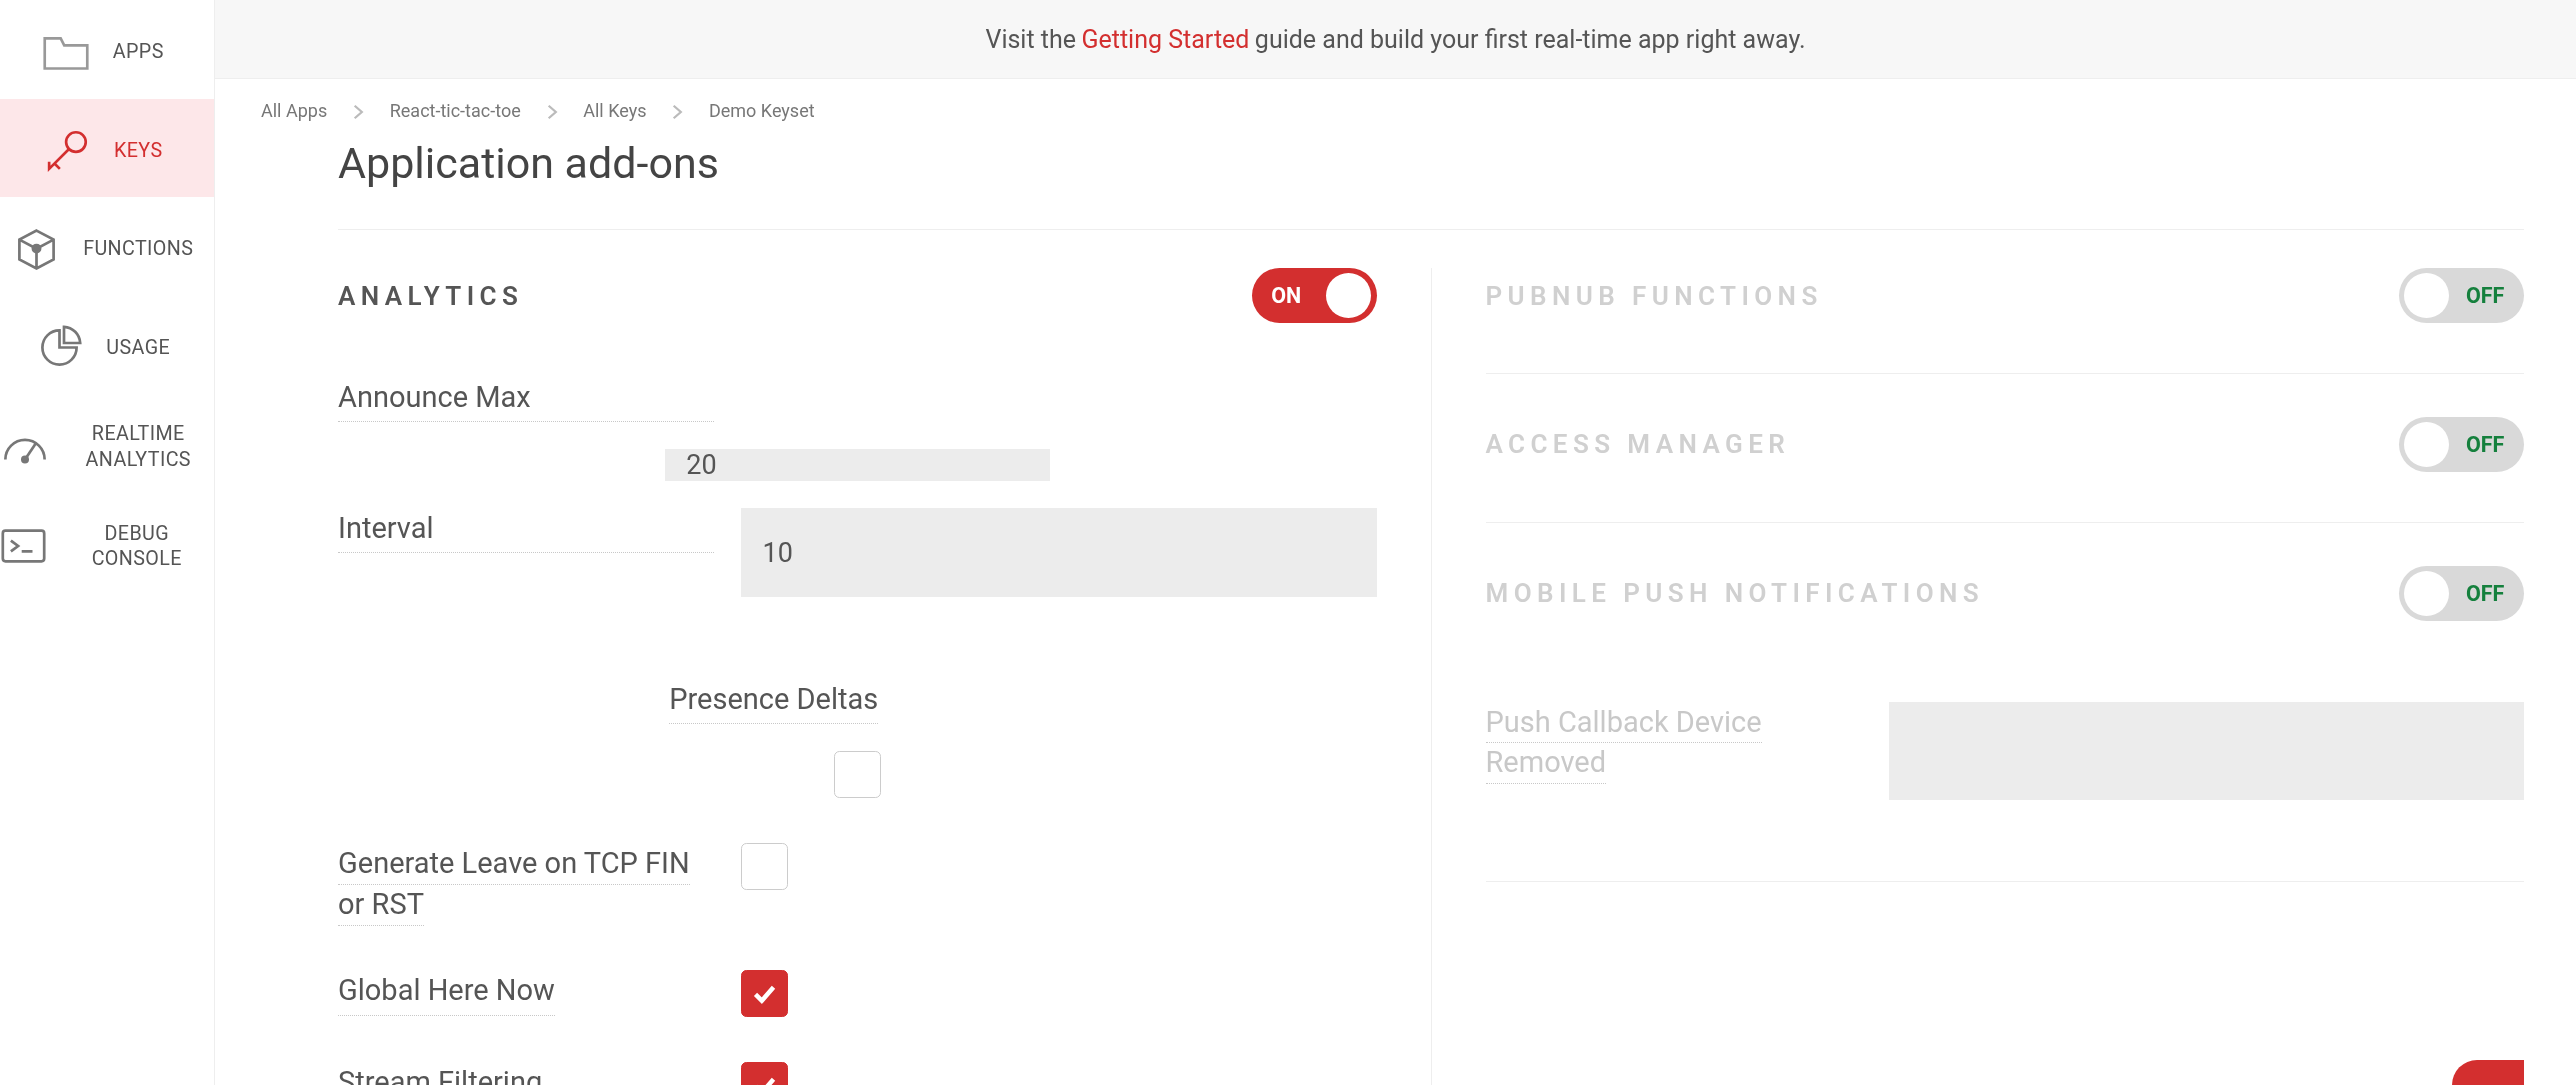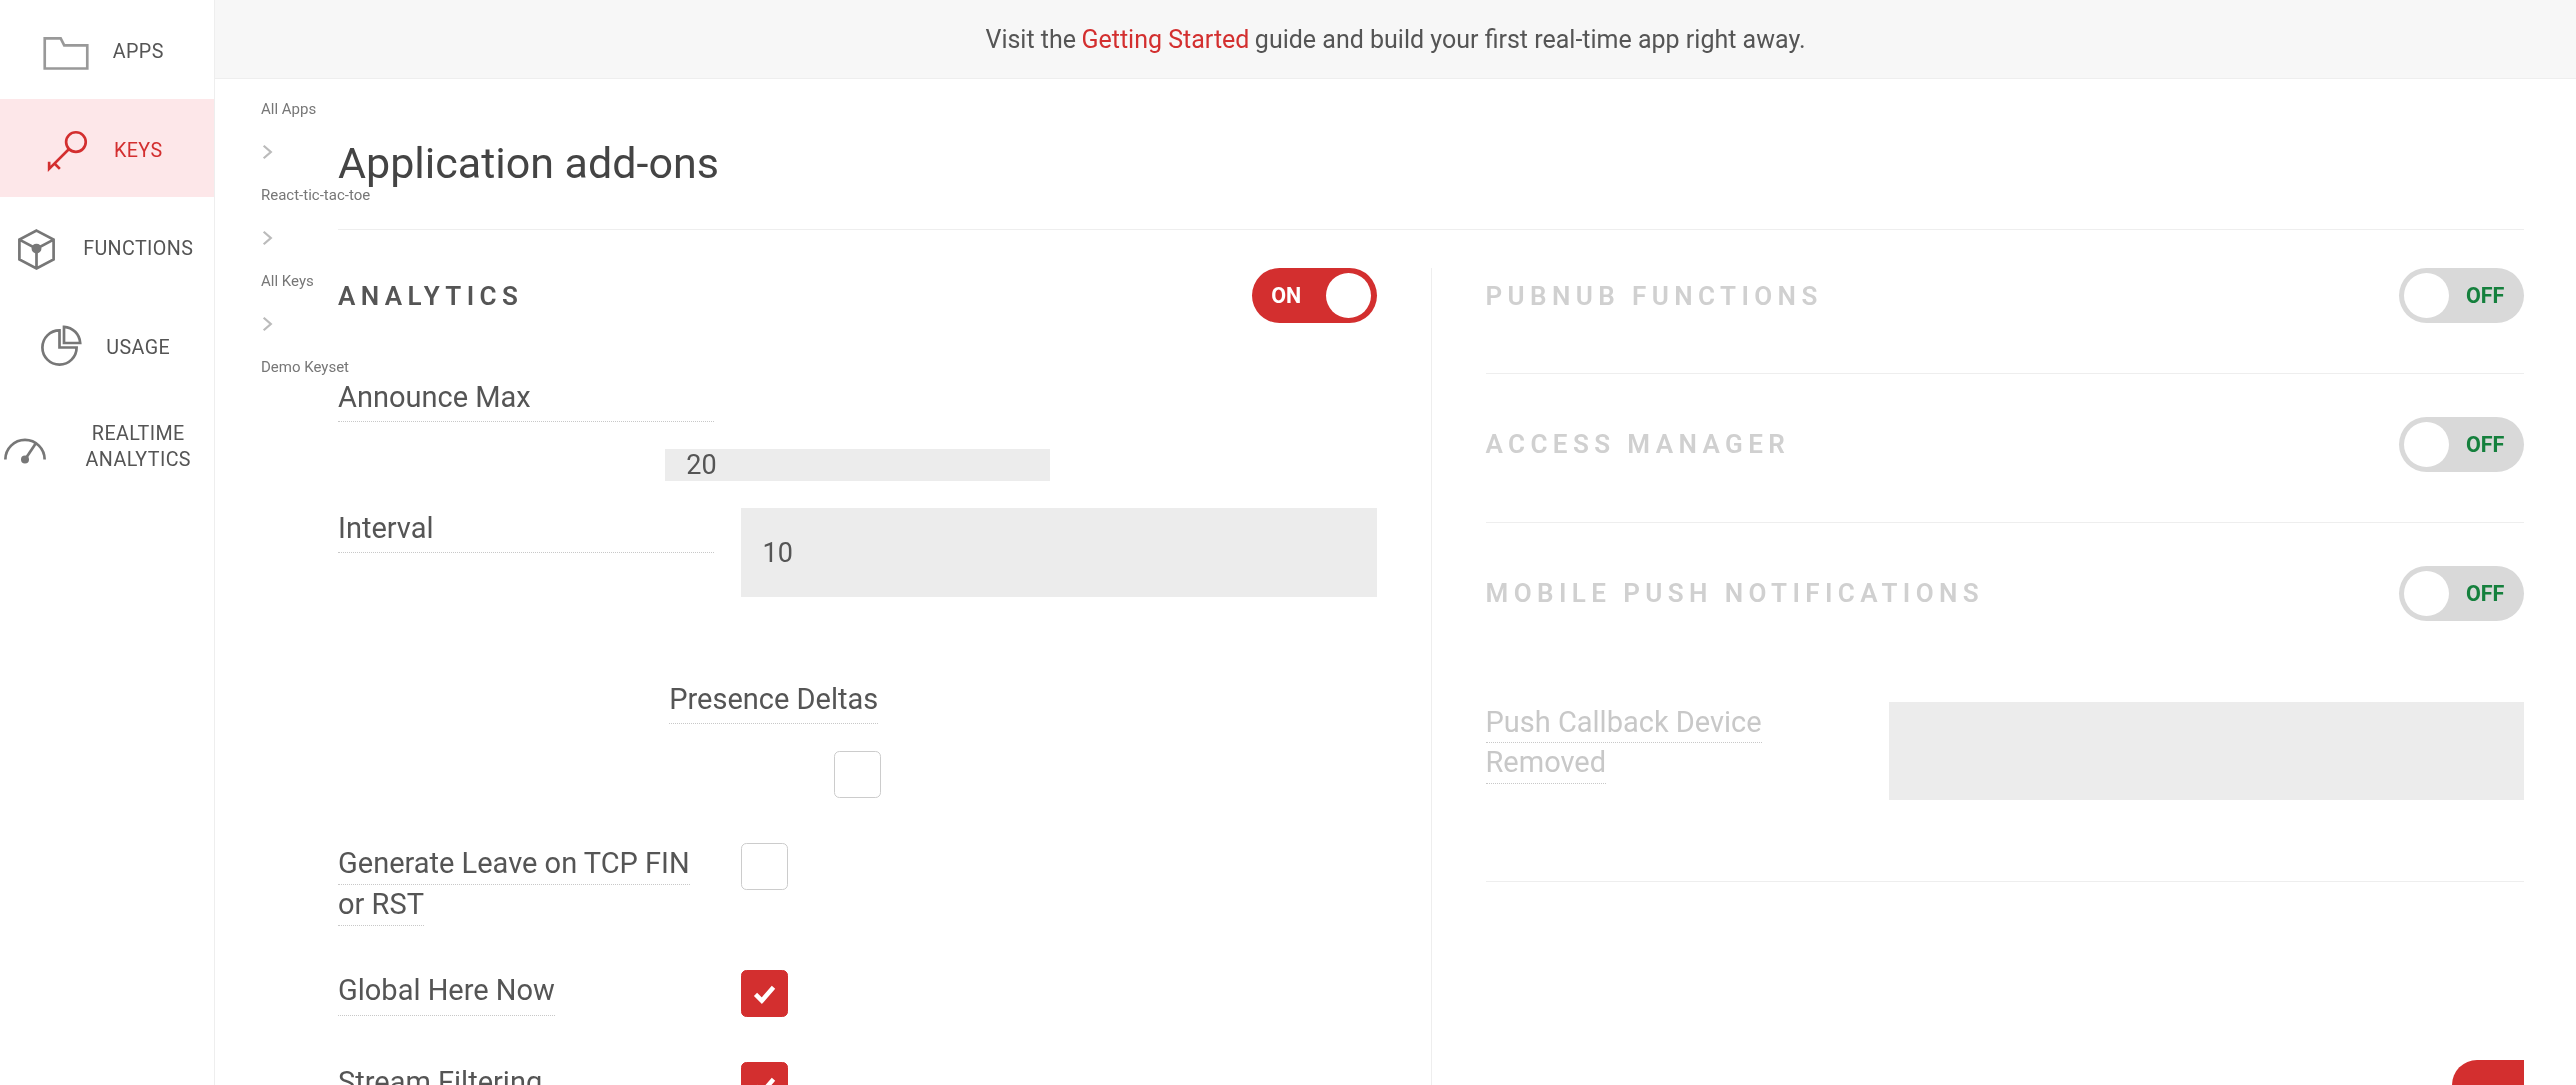--- a/index.html
+++ b/index.html
@@ -69,25 +69,24 @@
     color: #555;
     border-bottom: 0.9px solid #eee;
   }
   .banner .link { color: #d32f2f; cursor: pointer; }
   
   .breadcrumb {
     position: absolute;
     left: 261px;
     top: 100px;
     display: flex;
-    align-items: flex-start;
+    align-items: flex-end;
     gap: 25px;
-    font-size: 15px;
+    font-size: 18px;
     color: #777;
-    flex-direction: column;
   }
   .breadcrumb .crumb { cursor: pointer; }
   .breadcrumb .crumb.current { color: #777; cursor: default; }
   .breadcrumb .sep { color: #bbb; display:flex; align-items:center;}
   
   .page-title {
     position: absolute;
     left: 338px;
     top: 138px;
     font-size: 43px;
@@ -266,20 +265,29 @@
   <div class="sidebar-item">
     <span class="icon">
       <svg width="50" height="36" viewBox="0 0 56 40" fill="none" stroke="#777" stroke-width="3">
           <path d="M6 34 A22 22 0 0 1 50 34"></path>
           <path d="M28 34 L40 16"></path>
           <circle cx="28" cy="34" r="3" fill="#777"></circle>
         </svg>
     </span>
     <span class="label">REALTIME ANALYTICS</span>
   </div>
+  <div class="sidebar-item">
+    <span class="icon">
+      <svg width="47" height="36" viewBox="0 0 52 40" fill="none" stroke="#777" stroke-width="3">
+          <rect x="3" y="3" width="46" height="34" rx="3"></rect>
+          <path d="M12 14 L20 20 L12 26 M24 26 L36 26"></path>
+        </svg>
+    </span>
+    <span class="label">DEBUG CONSOLE</span>
+  </div>
 </div>
 
 <div class="banner">
   <span>Visit the </span>
   <span class="link" style="margin:0 5.4px;">Getting Started</span>
   <span> guide and build your first real-time app right away.</span>
 </div>
 
 <div class="breadcrumb">
   <span class="crumb">All Apps</span>

